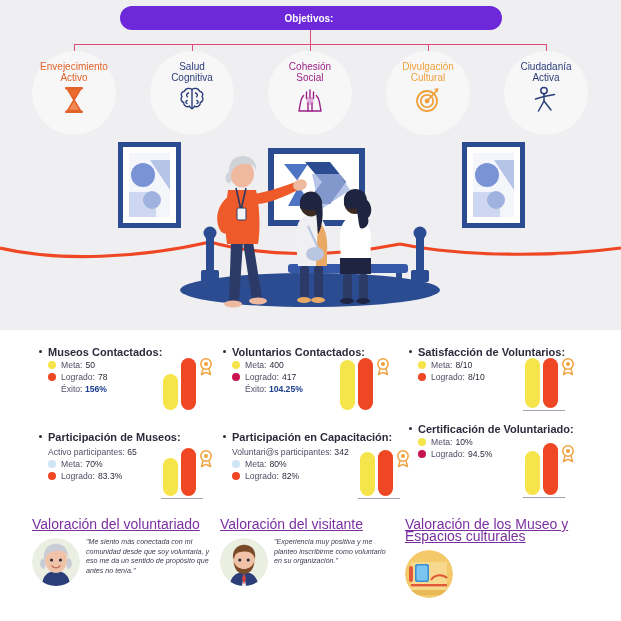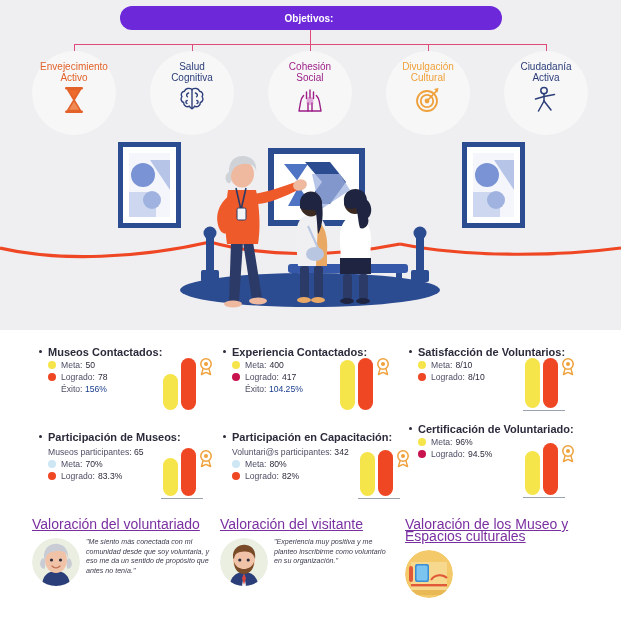--- a/index.html
+++ b/index.html
@@ -65,21 +65,21 @@
     content:"";position:absolute;left:1px;top:4px;width:3px;height:3px;
     border-radius:50%;background:#2b2b3c;
   }
   .subcount{font-size:8.6px;color:#4e4e66;margin:4px 0 1px 10px;white-space:nowrap;}
   .subcount .v{color:#2b2b3c;}
   .row{display:flex;align-items:center;margin-top:2px;margin-left:10px;font-size:8.6px;white-space:nowrap;}
   .dot{width:8px;height:8px;border-radius:50%;margin-right:5px;flex:none;}
   .row .lbl{color:#4e4e66;}
   .row .val{color:#2b2b3c;margin-left:3px;}
   .exito{font-size:8.6px;margin-left:23px;margin-top:2px;color:#4e4e66;white-space:nowrap;}
-  .exito .val{color:#1a3e8c;font-weight:normal;}
+  .exito .val{color:#1a3e8c;font-weight:bold;}
 
   .barbox{position:absolute;}
   .bar{position:absolute;bottom:0;width:15px;border-radius:7.5px;}
   .bar.yellow{background:#f6e44b;}
   .bar.orange{background:#ef4623;}
   .baseline{position:absolute;bottom:-3px;height:1.5px;background:#9aa3ad;}
 
   
   .medal{position:absolute;}
 
@@ -362,21 +362,21 @@
       <div class="bar yellow" style="left:0;height:36px"></div>
       <div class="bar orange" style="left:18px;height:52px"></div>
       <svg class="medal" style="left:36px;top:2px" width="14" height="18" viewBox="0 0 14 18">
         <circle cx="7" cy="6" r="5.2" fill="none" stroke="#efa13b" stroke-width="1.5"></circle>
         <circle cx="7" cy="6" r="2" fill="#efa13b"></circle>
         <path d="M4.2 10.4 L2.4 16.5 L7 14.4 L11.6 16.5 L9.8 10.4" fill="none" stroke="#efa13b" stroke-width="1.4" stroke-linejoin="round"></path>
       </svg>
     </div>
 
     <div class="stat" style="left:222px;top:8px">
-      <div class="head">Experiencia Contactados:</div>
+      <div class="head">Voluntarios Contactados:</div>
       <div class="row">
         <span class="dot" style="background:#f6e44b"></span>
         <span class="lbl">Meta:</span>
         <span class="val">400</span>
       </div>
       <div class="row">
         <span class="dot" style="background:#c8134f"></span>
         <span class="lbl">Logrado:</span>
         <span class="val">417</span>
       </div>
@@ -415,21 +415,21 @@
       <svg class="medal" style="left:36px;top:2px" width="14" height="18" viewBox="0 0 14 18">
         <circle cx="7" cy="6" r="5.2" fill="none" stroke="#efa13b" stroke-width="1.5"></circle>
         <circle cx="7" cy="6" r="2" fill="#efa13b"></circle>
         <path d="M4.2 10.4 L2.4 16.5 L7 14.4 L11.6 16.5 L9.8 10.4" fill="none" stroke="#efa13b" stroke-width="1.4" stroke-linejoin="round"></path>
       </svg>
     </div>
 
     <div class="stat" style="left:38px;top:93px">
       <div class="head">Participación de Museos:</div>
       <div class="subcount">
-        <span>Museos participantes:</span>
+        <span>Activo participantes:</span>
         <span class="v">65</span>
       </div>
       <div class="row">
         <span class="dot" style="background:#cfe6f5"></span>
         <span class="lbl">Meta:</span>
         <span class="val">70%</span>
       </div>
       <div class="row">
         <span class="dot" style="background:#ef4623"></span>
         <span class="lbl">Logrado:</span>
@@ -473,21 +473,21 @@
         <circle cx="7" cy="6" r="2" fill="#efa13b"></circle>
         <path d="M4.2 10.4 L2.4 16.5 L7 14.4 L11.6 16.5 L9.8 10.4" fill="none" stroke="#efa13b" stroke-width="1.4" stroke-linejoin="round"></path>
       </svg>
     </div>
 
     <div class="stat" style="left:408px;top:85px">
       <div class="head">Certificación de Voluntariado:</div>
       <div class="row">
         <span class="dot" style="background:#f6e44b"></span>
         <span class="lbl">Meta:</span>
-        <span class="val">96%</span>
+        <span class="val">10%</span>
       </div>
       <div class="row">
         <span class="dot" style="background:#c8134f"></span>
         <span class="lbl">Logrado:</span>
         <span class="val">94.5%</span>
       </div>
     </div>
     <div class="barbox" style="left:525px;top:105px;width:46px;height:52px">
       <div class="bar yellow" style="left:0;height:44px"></div>
       <div class="bar orange" style="left:18px;height:52px"></div>

